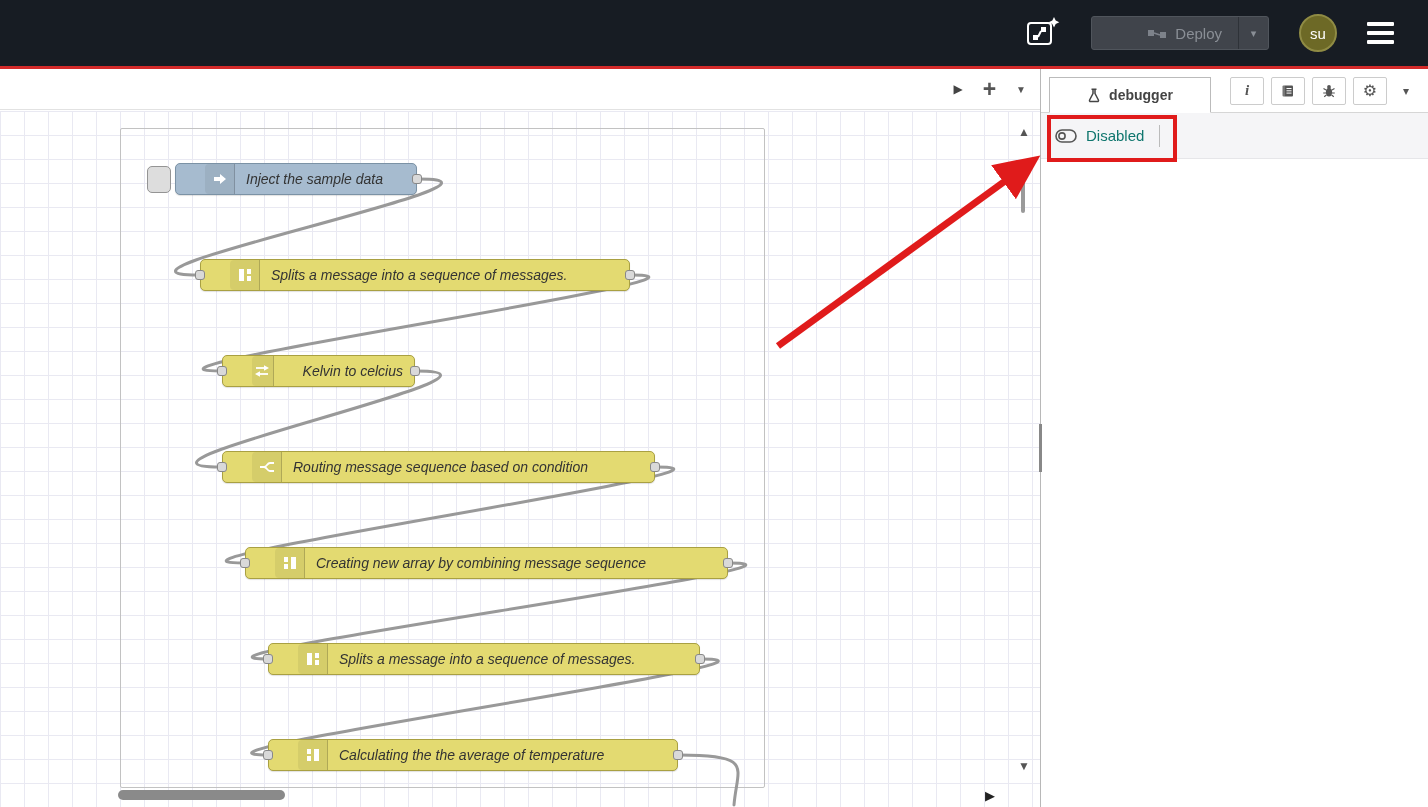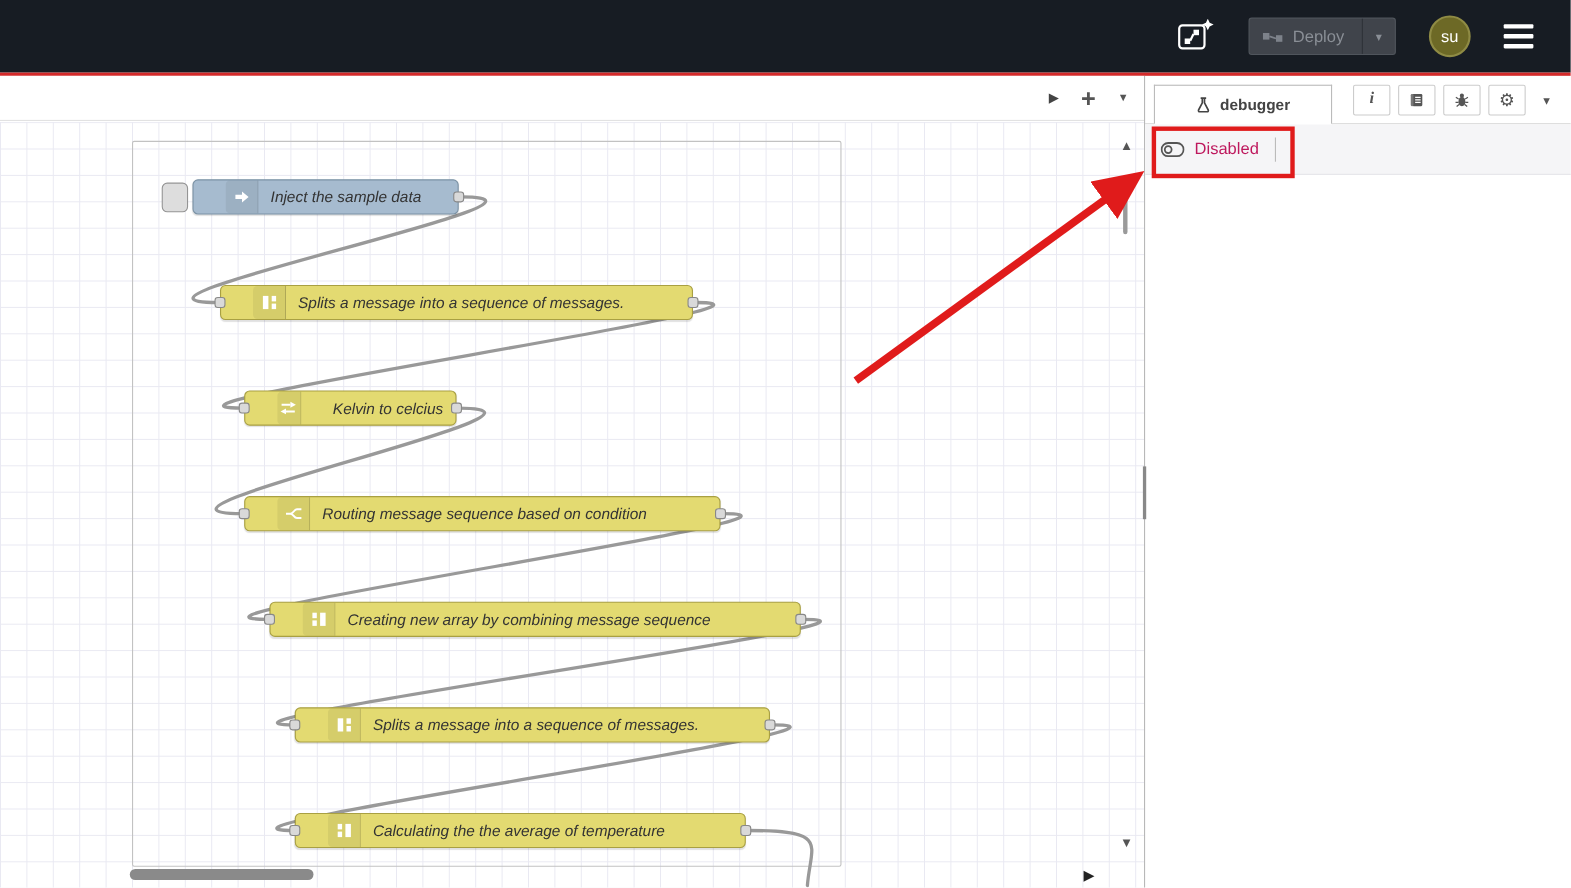--- a/index.html
+++ b/index.html
@@ -8,21 +8,21 @@
   #app { position:relative; width:1428px; height:807px; overflow:hidden; }
 
   
   #header { height:66px; background:#171c23; display:flex; align-items:center;
             justify-content:flex-end; gap:30px; padding-right:34px; }
   #redline { height:3px; background:#d42a2a; }
   .hamburger { display:flex; flex-direction:column; gap:5px; cursor:pointer; }
   .hamburger div { width:27px; height:4px; background:#fff; border-radius:1px; }
   #deploy-btn { display:flex; align-items:center; height:34px; background:#40444b;
                 border:1px solid #50555c; border-radius:3px; color:#8a8f96;
-                font-size:15px; cursor:default; }
+                font-size:15px; cursor:default;padding-left:44px; }
   #deploy-btn .dmain { display:flex; align-items:center; gap:9px; padding:0 16px 0 12px; }
   #deploy-btn .dcaret { width:30px; align-self:stretch; display:flex; align-items:center;
                 justify-content:center; border-left:1px solid #2e3238; font-size:11px; }
   #avatar { width:38px; height:38px; border-radius:50%; background:#6d6926;
             border:2px solid #8f8b44; color:#fff; display:flex; align-items:center;
             justify-content:center; font-size:15px; }
 
   
   #main { position:absolute; top:69px; left:0; right:0; bottom:0; }
   #canvas { position:absolute; left:0; top:0; width:1040px; height:100%; background:#fff; }
@@ -77,21 +77,21 @@
   #sb-buttons { margin-left:auto; display:flex; align-items:center; gap:7px; padding-right:10px; }
   .sb-btn { width:34px; height:28px; border:1px solid #ccc; border-radius:2px; background:#fff;
             display:flex; align-items:center; justify-content:center; color:#555;
             font-size:14px; cursor:pointer; }
   .sb-btn.info { font-family:"Liberation Serif", serif; font-weight:bold; font-style:italic; font-size:15px; }
   .sb-btn.gear { font-size:16px; }
   #sb-collapse { border:none; background:none; color:#555; font-size:12px; width:24px;
                  display:flex; align-items:center; justify-content:center; cursor:pointer; }
   #disabled-row { height:46px; background:#f5f5f7; border-bottom:1px solid #e6e6e9;
                   display:flex; align-items:center; gap:9px; padding-left:14px;
-                  font-size:15px; color:#be185d; }
+                  font-size:15px; color:#0f766e; }
   #disabled-divider { width:1px; height:22px; background:#bbb; margin-left:6px; }
 
   
   #annotation-layer { position:absolute; inset:0; pointer-events:none; z-index:60; }
   #annotation-rect { position:absolute; left:1047px; top:115px; width:130px; height:47px;
                      border:4px solid #e01b1b; }
 </style>
 </head>
 <body>
 

